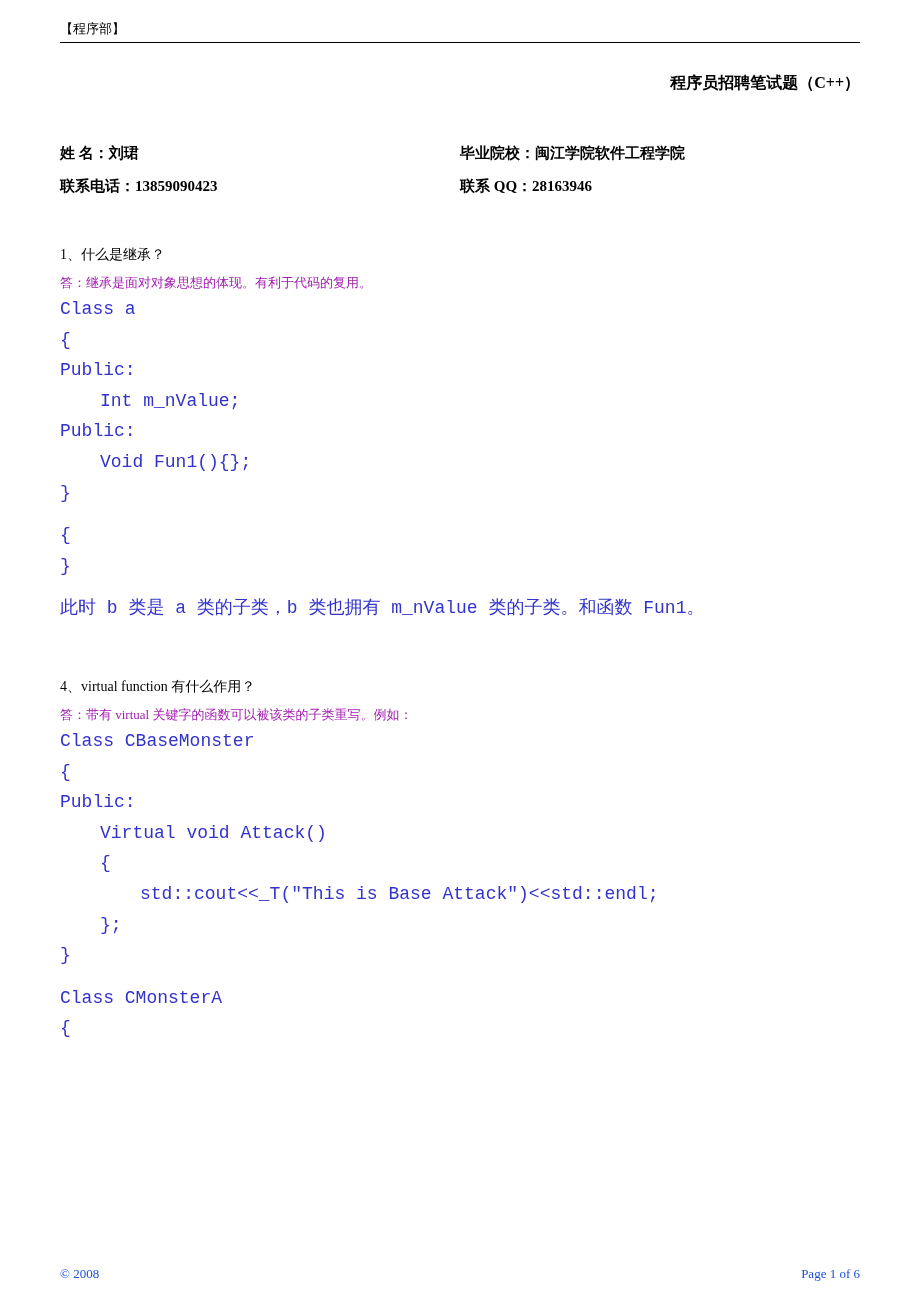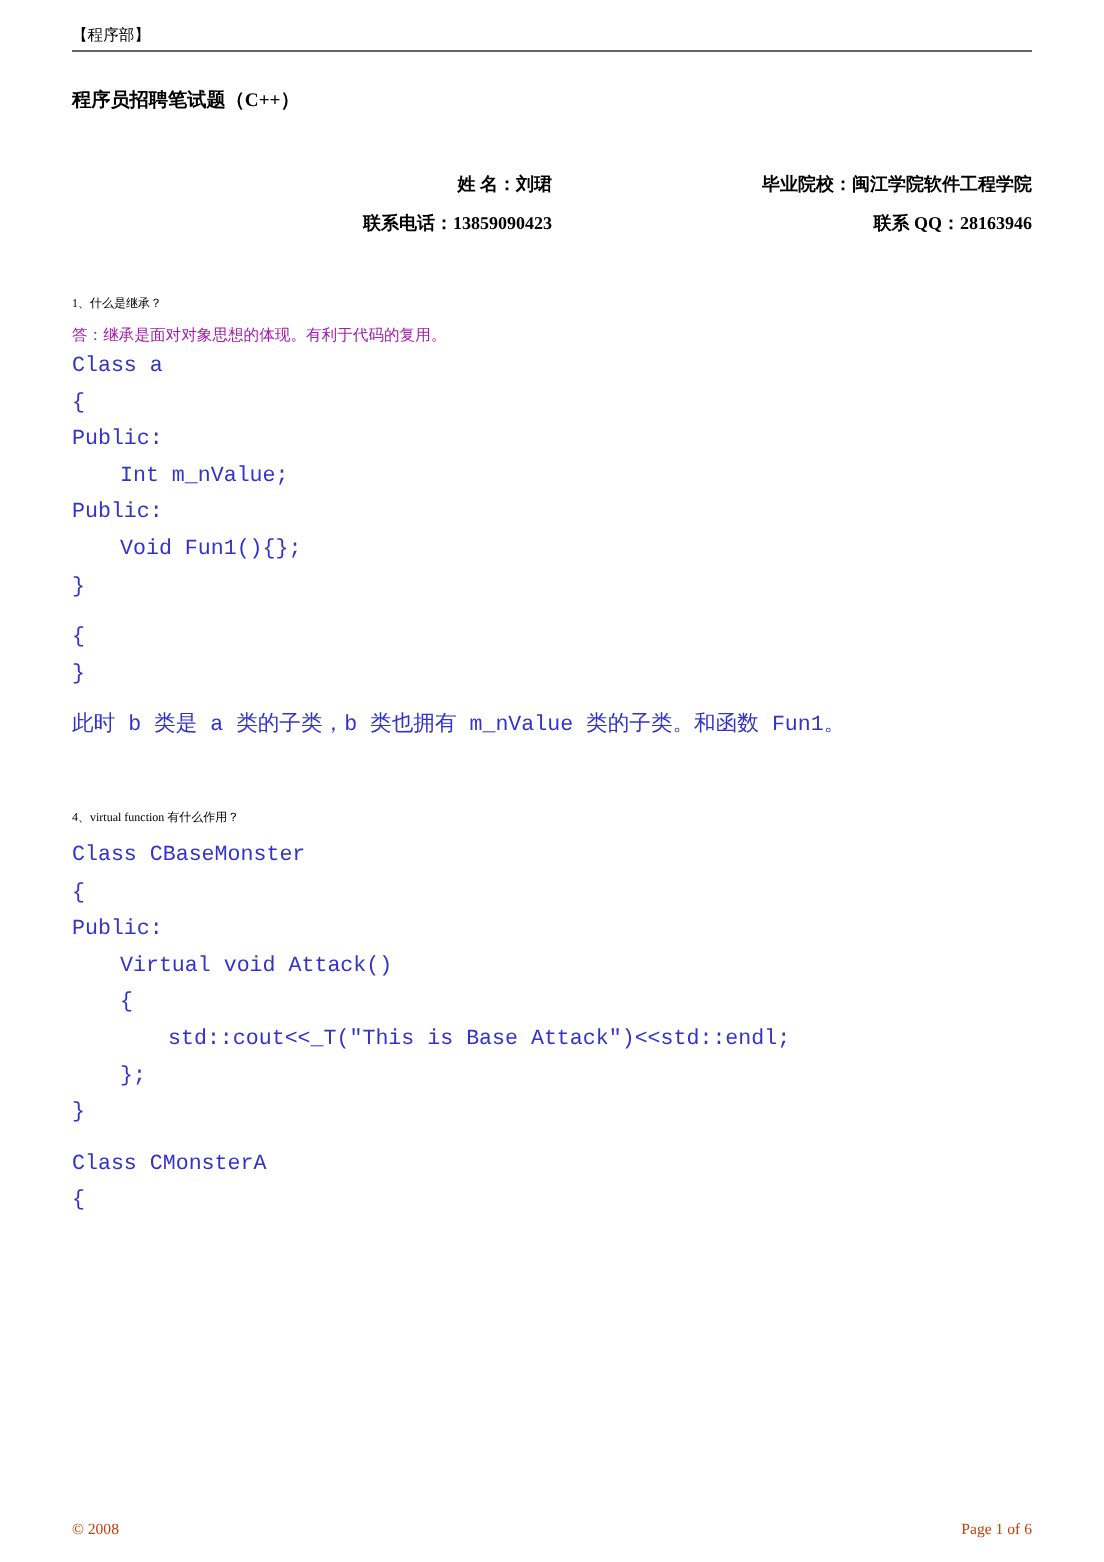--- a/index.html
+++ b/index.html
@@ -24,45 +24,44 @@
       align-items: flex-start;
       border-bottom: 1px solid #000;
       padding-bottom: 4px;
       margin-bottom: 20px;
     }
     .header-bar-text {
       font-size: 13px;
       color: #000;
     }
     .page-title {
-      text-align: left;
+      text-align: right;
       font-weight: bold;
       font-size: 16px;
       margin: 30px 0 50px 0;
       color: #000;
     }
     .info-section {
       margin-bottom: 20px;
     }
     .info-row {
       display: flex;
       margin-bottom: 14px;
     }
     .info-item {
       flex: 1;
       font-weight: bold;
       font-size: 15px;
       color: #000;
-      text-align: right;
     }
     .question-block {
       margin-bottom: 24px;
     }
     .question-text {
-      font-size: 10px;
+      font-size: 14px;
       color: #000;
       margin-bottom: 10px;
     }
     .answer-text {
       font-size: 13px;
       color: #a21caf;
       margin-bottom: 2px;
     }
     .code-block {
       font-size: 18px;
@@ -80,21 +79,21 @@
       height: 30px;
     }
     .footer {
       position: absolute;
       bottom: 20px;
       left: 60px;
       right: 60px;
       display: flex;
       justify-content: space-between;
       font-size: 13px;
-      color: #c2410c;
+      color: #1d4ed8;
     }
   </style>
 </head>
 <body>
 
 <div class="page-container">
 
   <div class="header-bar">
     <span class="header-bar-text">【程序部】</span>
   </div>
@@ -130,20 +129,21 @@
       <div>}</div>
       <div style="height:12px"></div>
       <div>此时 b 类是 a 类的子类，b 类也拥有 m_nValue 类的子类。和函数 Fun1。</div>
     </div>
   </div>
 
   <div class="separator"></div>
 
   <div class="question-block">
     <div class="question-text">4、virtual function  有什么作用？</div>
+    <div class="answer-text">答：带有 virtual 关键字的函数可以被该类的子类重写。例如：</div>
     <div class="code-block">
       <div>Class CBaseMonster</div>
       <div>{</div>
       <div>Public:</div>
       <div class="code-indent">Virtual void Attack()</div>
       <div class="code-indent">{</div>
       <div class="code-indent2">std::cout&lt;&lt;_T("This is Base Attack")&lt;&lt;std::endl;</div>
       <div class="code-indent">};</div>
       <div>}</div>
       <div style="height:12px"></div>

